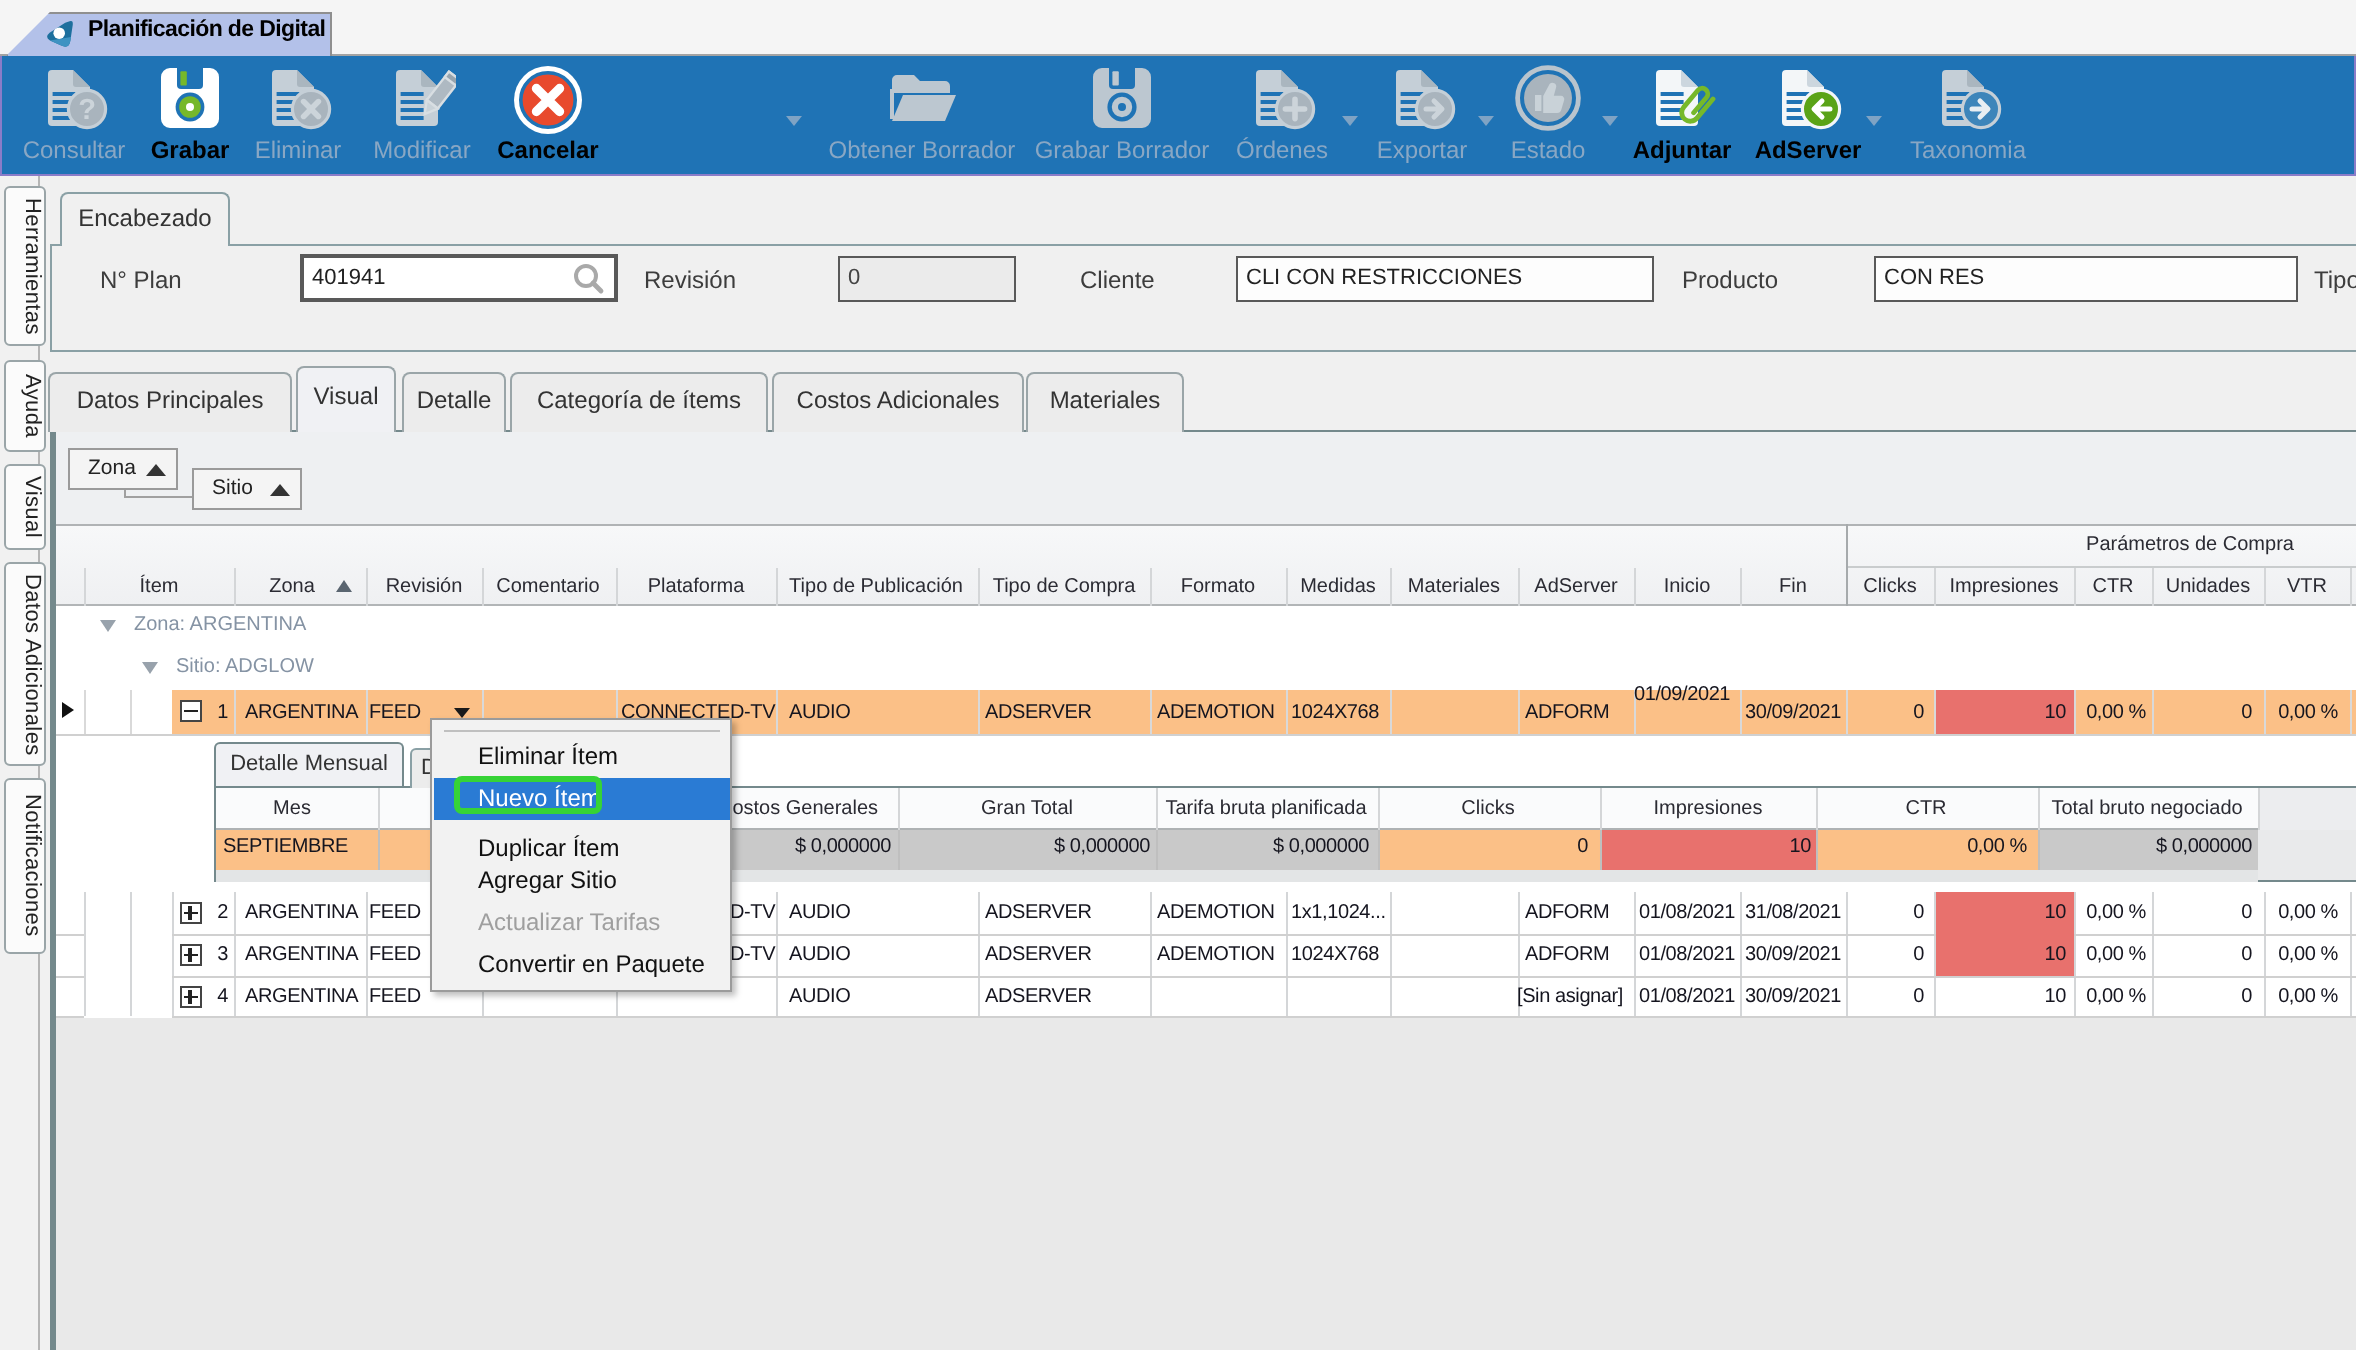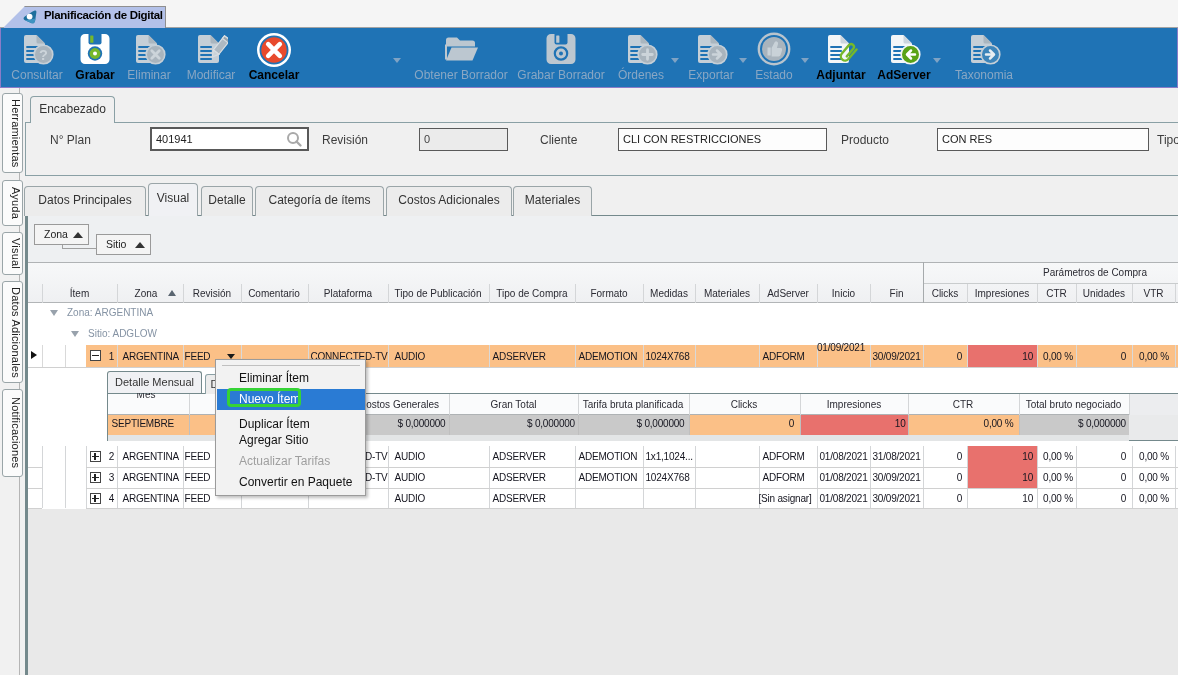--- a/index.html
+++ b/index.html
@@ -353,21 +353,21 @@
 <div class="abs" style="left:189px;top:394px;width:1px;height:21px;background:#d4d6d8;"></div>
 <div class="abs" style="left:269px;top:394px;width:1px;height:21px;background:#d4d6d8;"></div>
 <div class="abs" style="left:349px;top:394px;width:1px;height:21px;background:#d4d6d8;"></div>
 <div class="abs" style="left:449px;top:394px;width:1px;height:21px;background:#d4d6d8;"></div>
 <div class="abs" style="left:578px;top:394px;width:1px;height:21px;background:#d4d6d8;"></div>
 <div class="abs" style="left:688.5px;top:394px;width:1px;height:21px;background:#d4d6d8;"></div>
 <div class="abs" style="left:800px;top:394px;width:1px;height:21px;background:#d4d6d8;"></div>
 <div class="abs" style="left:908px;top:394px;width:1px;height:21px;background:#d4d6d8;"></div>
 <div class="abs" style="left:1018.5px;top:394px;width:1px;height:21px;background:#d4d6d8;"></div>
 <div class="abs" style="left:1128.5px;top:394px;width:1px;height:21px;background:#d4d6d8;"></div>
-<div class="htext" style="left:146px;top:389px;text-align:center;">Mes</div>
+<div class="htext" style="left:146px;top:399px;text-align:center;">Mes</div>
 <div class="htext" style="left:399px;top:399px;">Costos Generales</div>
 <div class="htext" style="left:513.5px;top:399px;">Gran Total</div>
 <div class="htext" style="left:633px;top:399px;">Tarifa bruta planificada</div>
 <div class="htext" style="left:744px;top:399px;">Clicks</div>
 <div class="htext" style="left:854px;top:399px;">Impresiones</div>
 <div class="htext" style="left:963px;top:399px;">CTR</div>
 <div class="htext" style="left:1073.5px;top:399px;">Total bruto negociado</div>
 <div class="abs" style="left:108px;top:415.3px;width:241px;height:19.7px;background:#fbc087;"></div>
 <div class="abs" style="left:349px;top:415.3px;width:339.5px;height:19.7px;background:#c9c9c9;"></div>
 <div class="abs" style="left:688.5px;top:415.3px;width:111.5px;height:19.7px;background:#fbc087;"></div>

